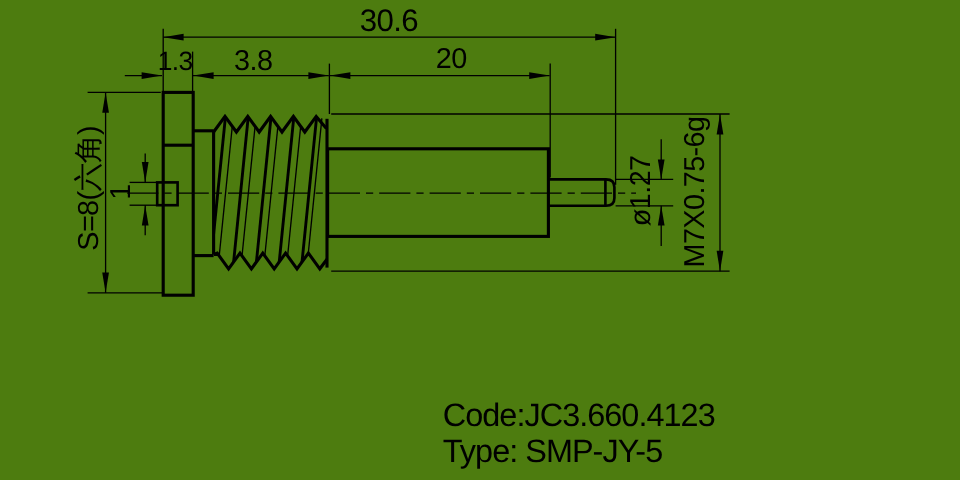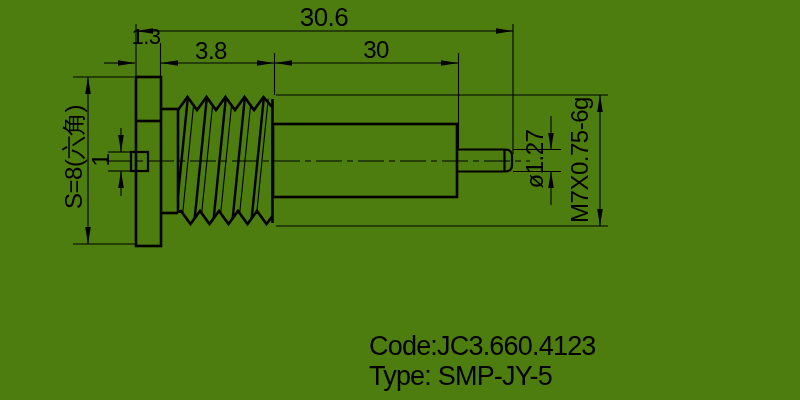--- a/index.html
+++ b/index.html
@@ -129,25 +129,25 @@
       <polygon points="121,171 118.2,188 123.8,188"></polygon>
       <polygon points="551,149.5 548.2,133 553.8,133"></polygon>
       <polygon points="551,171.5 548.2,188 553.8,188"></polygon>
       <polygon points="600,95 597.2,112 602.8,112"></polygon>
       <polygon points="600,226 597.2,209 602.8,209"></polygon>
     </g>
   </svg>
 
   <div class="lbl dim-big" style="left:324px;top:17px;">30.6</div>
 
-  <div class="lbl dim" style="left:146px;top:37px;font-size:22px;">1.3</div>
+  <div class="lbl dim" style="left:146px;top:51px;font-size:22px;">1.3</div>
 
   <div class="lbl dim" style="left:211px;top:51px;">3.8</div>
 
-  <div class="lbl dim" style="left:376px;top:50px;">30</div>
+  <div class="lbl dim" style="left:376px;top:50px;">20</div>
 
   <div class="lbl rot dim" style="left:101px;top:160px;">1</div>
 
   <div class="lbl rot side" style="left:74px;top:157px;">S=8(六角)</div>
 
   <div class="lbl rot side" style="left:535px;top:159px;">ø1.27</div>
 
   <div class="lbl rot side" style="left:580px;top:160px;">M7X0.75-6g</div>
 
   <div class="footer-line" style="left:325px;top:331px;">Code:JC3.660.4123</div>

